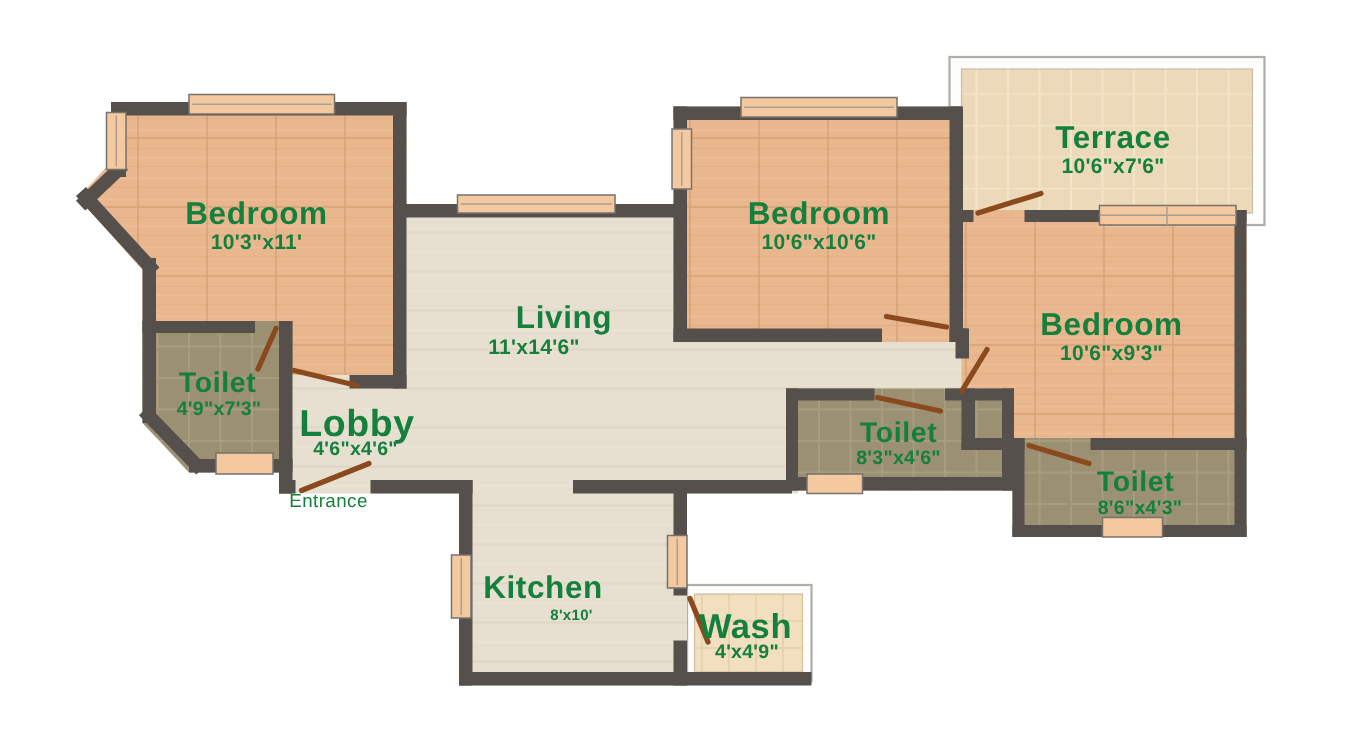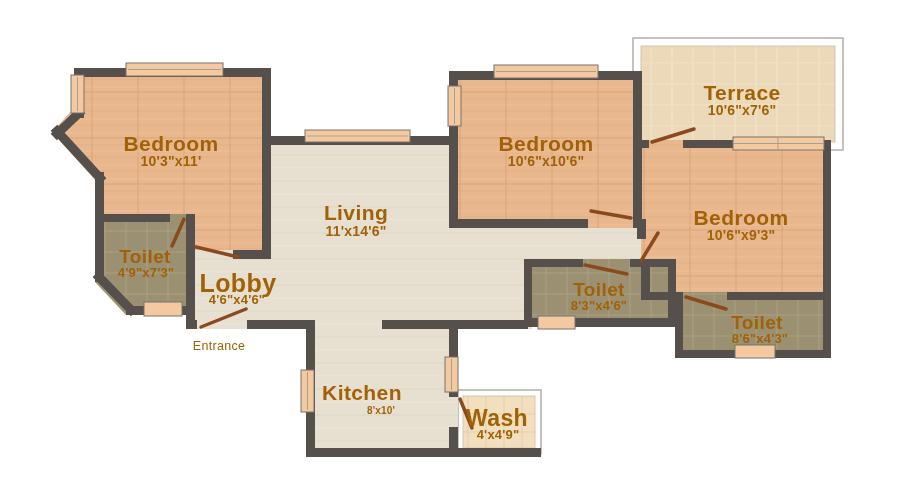--- a/index.html
+++ b/index.html
@@ -1,20 +1,20 @@
 <!DOCTYPE html>
 <html><head>
 <meta charset="utf-8">
 <style>
   html,body{margin:0;padding:0;background:#ffffff;}
   #plan-wrap{position:relative;width:900px;height:500px;background:#ffffff;overflow:hidden;
              font-family:"Liberation Sans",sans-serif;}
   #plan-svg{position:absolute;left:0;top:0;}
   .lbl{position:absolute;transform:translate(-50%,-50%);white-space:nowrap;
-       color:#a16207;letter-spacing:.4px;line-height:1;}
+       color:#15803d;letter-spacing:.4px;line-height:1;}
   .lbl.dim{letter-spacing:.2px;font-weight:bold;}
   .lbl.name{font-weight:bold;}
 </style>
 </head>
 <body>
 
 <div id="plan-wrap">
 
 <svg id="plan-svg" width="900" height="500" viewBox="0 0 900 500">
   <defs>
@@ -171,21 +171,21 @@
 
 <div class="lbl name" style="left:171px;top:143px;font-size:21px">Bedroom</div>
 <div class="lbl dim" style="left:171px;top:161px;font-size:14px">10'3"x11'</div>
 
 <div class="lbl name" style="left:145px;top:256px;font-size:19px">Toilet</div>
 <div class="lbl dim" style="left:146px;top:272px;font-size:13px">4'9"x7'3"</div>
 
 <div class="lbl name" style="left:238px;top:283px;font-size:25px">Lobby</div>
 <div class="lbl dim" style="left:237px;top:299px;font-size:13px">4'6"x4'6"</div>
 
-<div class="lbl name" style="left:356px;top:212px;font-size:21px">Living</div>
+<div class="lbl name" style="left:376px;top:212px;font-size:21px">Living</div>
 <div class="lbl dim" style="left:356px;top:231px;font-size:14px">11'x14'6"</div>
 
 <div class="lbl name" style="left:362px;top:392px;font-size:21px">Kitchen</div>
 <div class="lbl dim" style="left:381px;top:411px;font-size:10px">8'x10'</div>
 
 <div class="lbl name" style="left:497px;top:418px;font-size:23px">Wash</div>
 <div class="lbl dim" style="left:498px;top:434px;font-size:13px">4'x4'9"</div>
 
 <div class="lbl name" style="left:546px;top:143px;font-size:21px">Bedroom</div>
 <div class="lbl dim" style="left:546px;top:161px;font-size:14px">10'6"x10'6"</div>
@@ -195,15 +195,15 @@
 
 <div class="lbl name" style="left:741px;top:217px;font-size:21px">Bedroom</div>
 <div class="lbl dim" style="left:741px;top:235px;font-size:14px">10'6"x9'3"</div>
 
 <div class="lbl name" style="left:599px;top:289px;font-size:19px">Toilet</div>
 <div class="lbl dim" style="left:599px;top:305px;font-size:13px">8'3"x4'6"</div>
 
 <div class="lbl name" style="left:757px;top:322px;font-size:19px">Toilet</div>
 <div class="lbl dim" style="left:760px;top:338px;font-size:13px">8'6"x4'3"</div>
 
-<div class="lbl" style="left:219px;top:346px;font-size:12.5px;letter-spacing:.3px">Entrance</div>
+<div class="lbl" style="left:219px;top:334px;font-size:12.5px;letter-spacing:.3px">Entrance</div>
 
 </div>
 
 </body></html>

